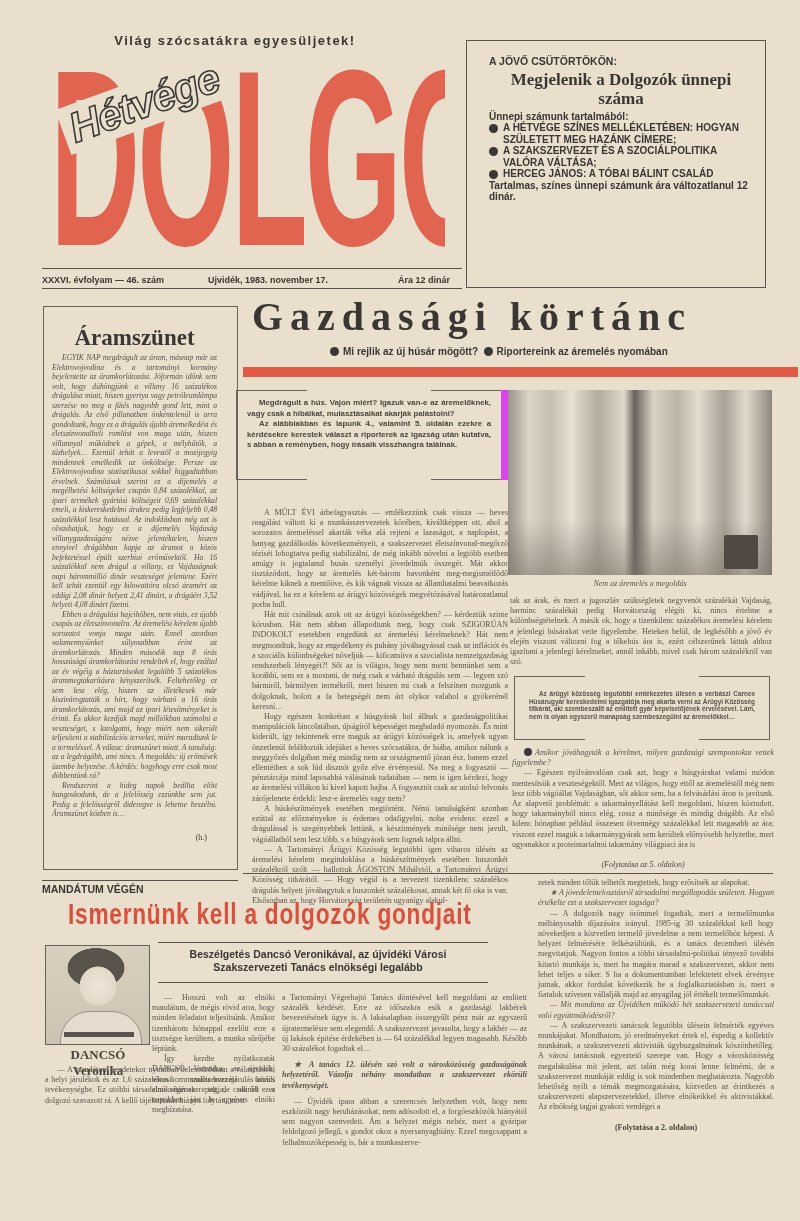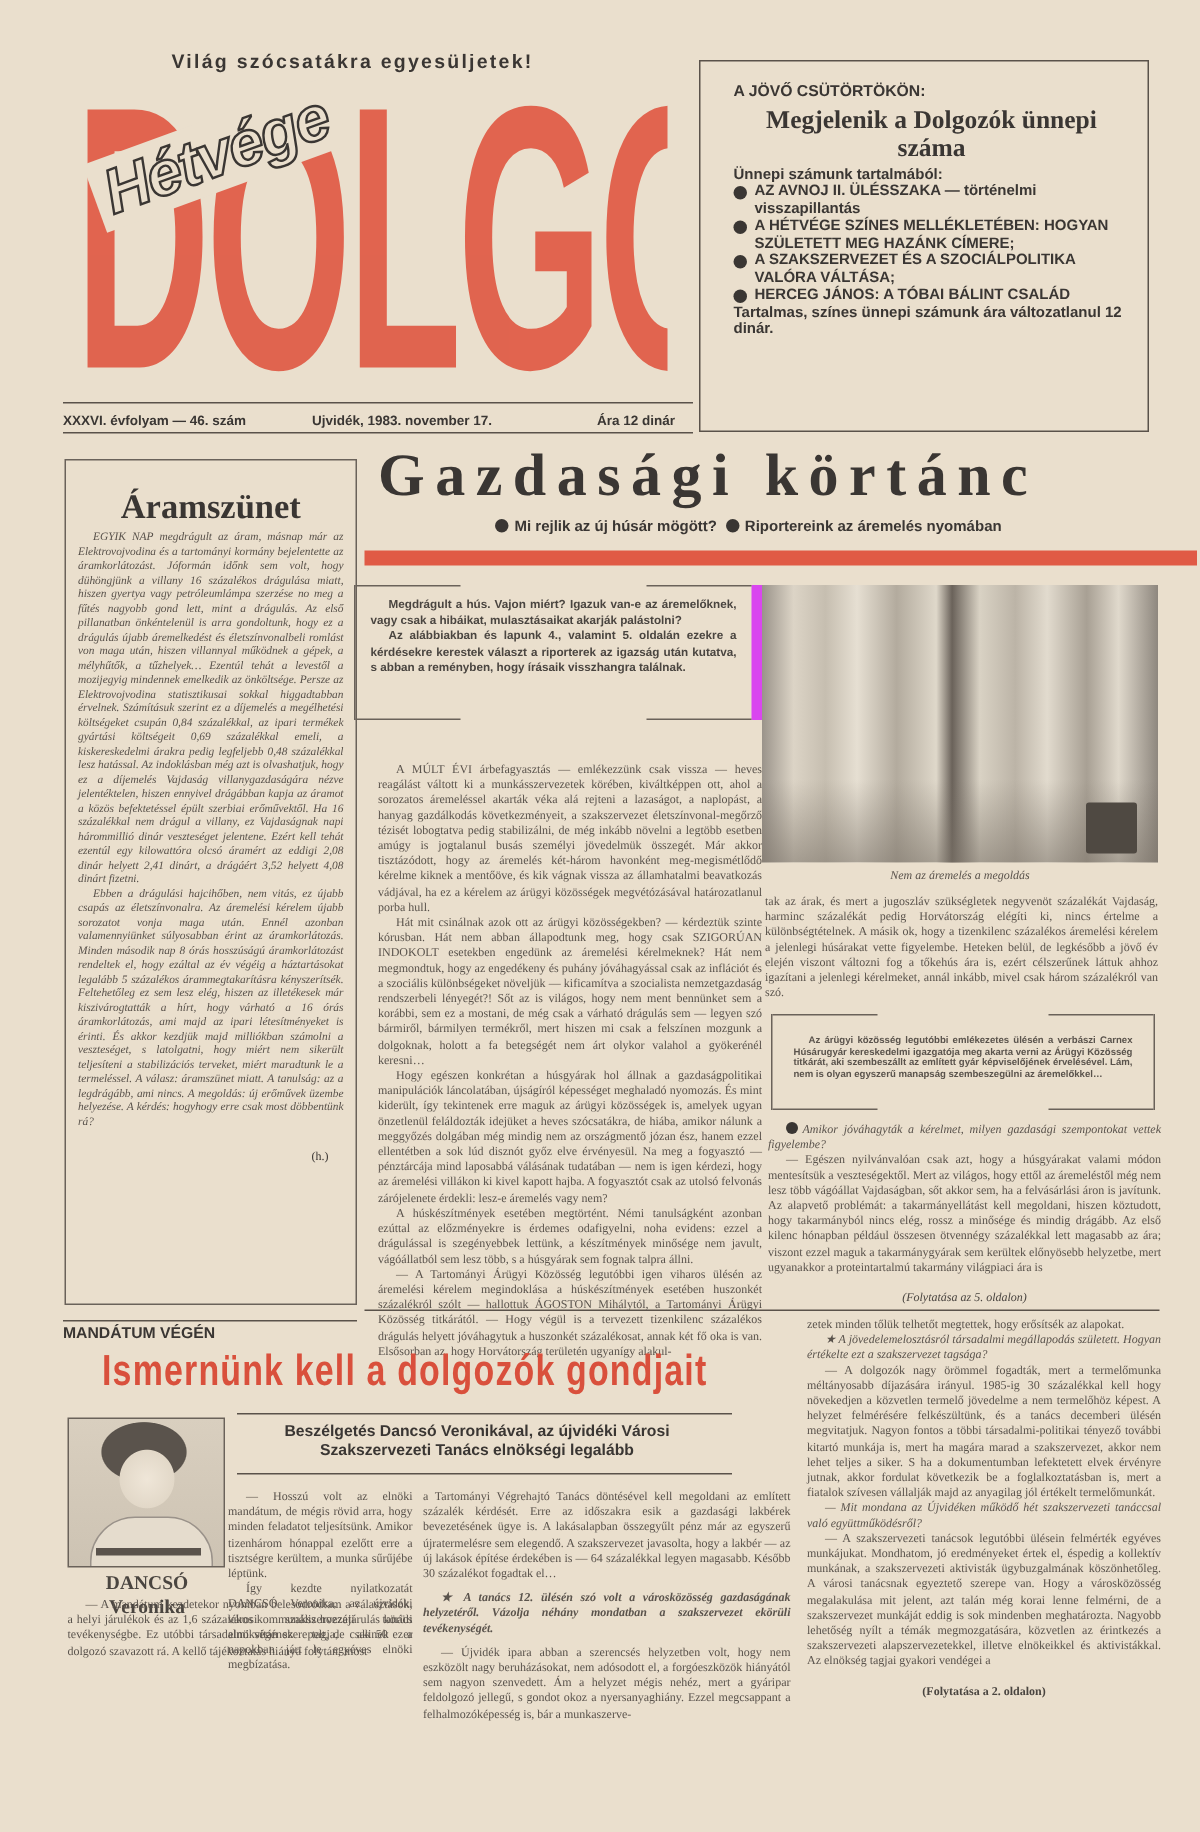--- a/index.html
+++ b/index.html
@@ -35,21 +35,21 @@
   .announce li { font-family:"Liberation Sans", sans-serif; font-weight:bold; font-size:10px; line-height:11.5px; color:#3a3633; padding-left:14px; position:relative; }
   .announce li .dot { position:absolute; left:0; top:2px; width:9px; height:9px; border-radius:50%; background:#3a3633; }
   .announce .tail { font-family:"Liberation Sans", sans-serif; font-weight:bold; font-size:10px; line-height:11.5px; color:#3a3633; }
   
   .headline { left:252px; top:293px; width:540px; font-family:"Liberation Serif", serif; font-weight:bold;
     font-size:40px; letter-spacing:7px; color:#3a3633; white-space:nowrap; }
   .subhead { left:330px; top:346px; font-family:"Liberation Sans", sans-serif; font-weight:bold; font-size:10px; color:#3a3633; }
   .subhead .dot { display:inline-block; width:9px; height:9px; border-radius:50%; background:#3a3633; vertical-align:-1px; margin-right:4px; }
   .redbar { left:243px; top:367px; width:555px; height:10px; background:#e05a45; }
   
-  .leftbox { left:43px; top:306px; width:195px; height:564px; border:1px solid #6a625a; box-sizing:border-box; padding:18px 8px 0 8px; }
+  .leftbox { left:43px; top:306px; width:195px; height:564px; border:1px solid #6a625a; box-sizing:border-box; padding:18px 20px 0 8px; }
   .leftbox .title { font-family:"Liberation Serif", serif; font-weight:bold; font-size:23px; text-align:center; color:#3a3633; margin-bottom:2px; }
   .leftbox p { margin:0; font-style:italic; font-size:7.6px; line-height:9.5px; text-align:justify; text-indent:10px; color:#58514a; }
   .leftbox .sig { text-align:right; font-size:8px; margin-top:14px; padding-right:10px; color:#3a3633; }
   
   .introbox { left:236px; top:390px; width:272px; height:90px; border-left:1px solid #6a625a; border-right:7px solid #d946ef; padding:8px 10px; box-sizing:border-box; }
   .introbox .bar-t { position:absolute; top:0; height:1px; background:#6a625a; }
   .introbox p { margin:0; font-family:"Liberation Sans", sans-serif; font-weight:bold; font-size:7.8px; line-height:10.5px; color:#4a4540; text-indent:12px; text-align:justify; }
   .body-text { font-size:8px; line-height:10.2px; text-align:justify; color:#5a534c; }
   .body-text p { margin:0; text-indent:12px; }
   .col-mid { left:252px; top:508px; width:256px; }
@@ -94,32 +94,32 @@
 <div class="abs issue-line">XXXVI. évfolyam — 46. szám</div>
 <div class="abs issue-date">Ujvidék, 1983. november 17.</div>
 <div class="abs issue-price">Ára 12 dinár</div>
 <div class="abs rule" style="left:42px; top:288px; width:420px;"></div>
 
 <div class="abs announce">
   <div class="pre">A JÖVŐ CSÜTÖRTÖKÖN:</div>
   <div class="title">Megjelenik a Dolgozók ünnepi száma</div>
   <div class="lead">Ünnepi számunk tartalmából:</div>
   <ul>
-    <li><span class="dot"></span><span>AZ AVNOJ II. ÜLÉSSZAKA — történelmi visszapillantás</span></li>
     <li><span class="dot"></span><span>A HÉTVÉGE SZÍNES MELLÉKLETÉBEN: HOGYAN SZÜLETETT MEG HAZÁNK CÍMERE;</span></li>
     <li><span class="dot"></span><span>A SZAKSZERVEZET ÉS A SZOCIÁLPOLITIKA VALÓRA VÁLTÁSA;</span></li>
     <li><span class="dot"></span><span>HERCEG JÁNOS: A TÓBAI BÁLINT CSALÁD</span></li>
   </ul>
   <div class="tail">Tartalmas, színes ünnepi számunk ára változatlanul 12 dinár.</div>
 </div>
 
 <div class="abs leftbox">
   <div class="title">Áramszünet</div>
   <p>EGYIK NAP megdrágult az áram, másnap már az Elektrovojvodina és a tartományi kormány bejelentette az áramkorlátozást. Jóformán időnk sem volt, hogy dühöngjünk a villany 16 százalékos drágulása miatt, hiszen gyertya vagy petróleumlámpa szerzése no meg a fűtés nagyobb gond lett, mint a drágulás. Az első pillanatban önkéntelenül is arra gondoltunk, hogy ez a drágulás újabb áremelkedést és életszínvonalbeli romlást von maga után, hiszen villannyal működnek a gépek, a mélyhűtők, a tűzhelyek… Ezentúl tehát a levestől a mozijegyig mindennek emelkedik az önköltsége. Persze az Elektrovojvodina statisztikusai sokkal higgadtabban érvelnek. Számításuk szerint ez a díjemelés a megélhetési költségeket csupán 0,84 százalékkal, az ipari termékek gyártási költségeit 0,69 százalékkal emeli, a kiskereskedelmi árakra pedig legfeljebb 0,48 százalékkal lesz hatással. Az indoklásban még azt is olvashatjuk, hogy ez a díjemelés Vajdaság villanygazdaságára nézve jelentéktelen, hiszen ennyivel drágábban kapja az áramot a közös befektetéssel épült szerbiai erőművektől. Ha 16 százalékkal nem drágul a villany, ez Vajdaságnak napi hárommillió dinár veszteséget jelentene. Ezért kell tehát ezentúl egy kilowattóra olcsó áramért az eddigi 2,08 dinár helyett 2,41 dinárt, a drágáért 3,52 helyett 4,08 dinárt fizetni.</p>
   <p>Ebben a drágulási hajcihőben, nem vitás, ez újabb csapás az életszínvonalra. Az áremelési kérelem újabb sorozatot vonja maga után. Ennél azonban valamennyiünket súlyosabban érint az áramkorlátozás. Minden második nap 8 órás hosszúságú áramkorlátozást rendeltek el, hogy ezáltal az év végéig a háztartásokat legalább 5 százalékos árammegtakarításra kényszerítsék. Feltehetőleg ez sem lesz elég, hiszen az illetékesek már kiszivárogtatták a hírt, hogy várható a 16 órás áramkorlátozás, ami majd az ipari létesítményeket is érinti. És akkor kezdjük majd milliókban számolni a veszteséget, s latolgatni, hogy miért nem sikerült teljesíteni a stabilizációs terveket, miért maradtunk le a termeléssel. A válasz: áramszünet miatt. A tanulság: az a legdrágább, ami nincs. A megoldás: új erőművek üzembe helyezése. A kérdés: hogyhogy erre csak most döbbentünk rá?</p>
+  <p>Rendszerint a hideg napok beállta előtt hangoskodunk, de a felelősség ezzünkbe sem jut. Pedig a felelősségről dideregve is lehetne beszélni. Áramszünet közben is…</p>
   <div class="sig">(h.)</div>
 </div>
 
 <div class="abs headline">Gazdasági körtánc</div>
 <div class="abs subhead">
   <span class="dot"></span><span>Mi rejlik az új húsár mögött?</span>
   &nbsp;<span class="dot"></span><span>Riportereink az áremelés nyomában</span>
 </div>
 <div class="abs redbar"></div>
 

